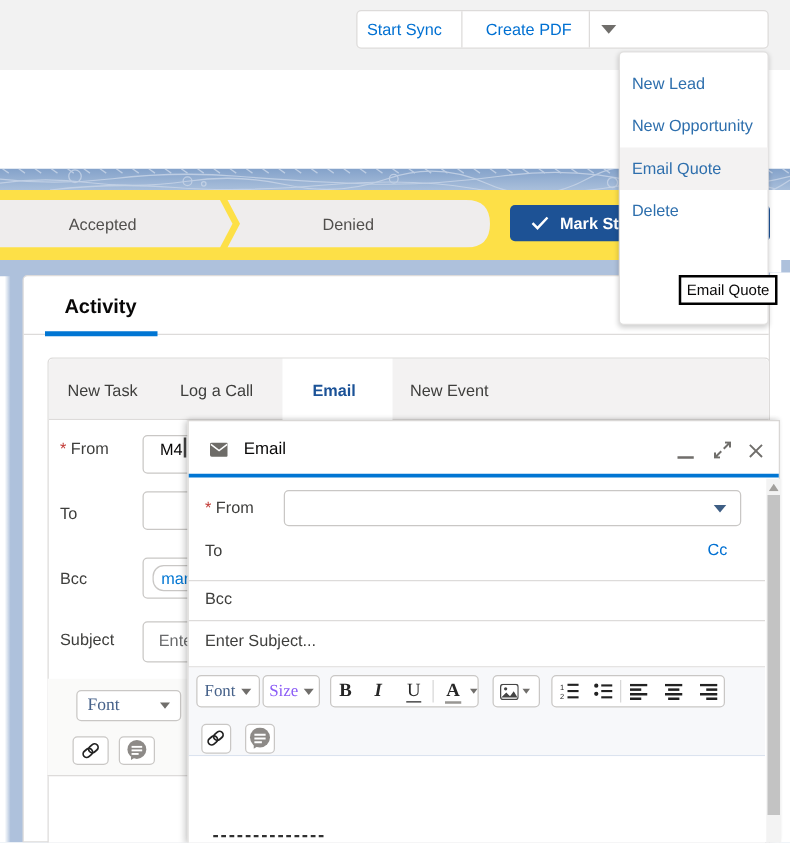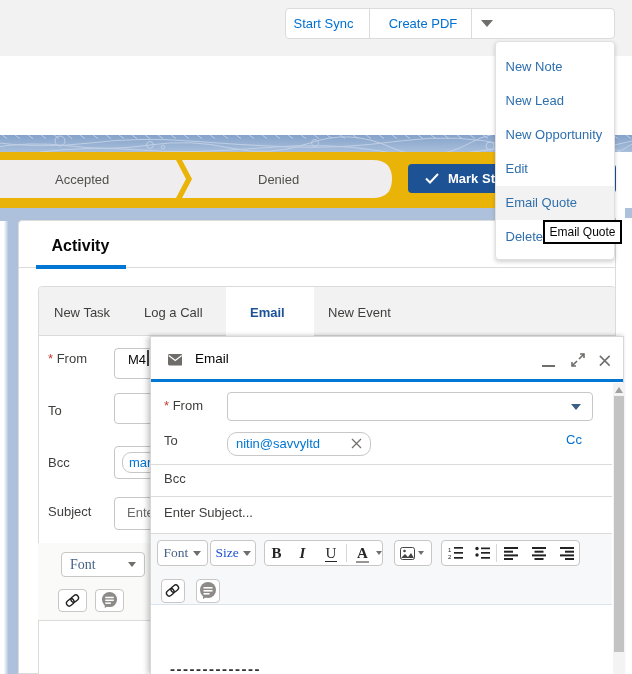--- a/index.html
+++ b/index.html
@@ -19,21 +19,21 @@
   .btngroup .b4 { width:30px; border-right:none; }
   .caret { width:0; height:0; border-left:6px solid transparent; border-right:6px solid transparent;
     border-top:7px solid #706e6b; }
 
   
   .band { left:0; top:135px; width:632px; height:17px; background:linear-gradient(180deg,#84a2ca,#a9bfdb); overflow:hidden; }
   .bluebody { left:0; top:208px; width:632px; height:466px; background:#aec1dc; }
   .leftfade { left:0; top:221px; width:9px; height:453px; background:linear-gradient(90deg, #ffffff 42%, rgba(255,255,255,0) 94%); }
 
   
-  .pathrow { left:0; top:152px; width:580px; height:56px; background:#eab308; }
+  .pathrow { left:0; top:152px; width:580px; height:56px; background:#fde047; }
   .pathtxt { font-size:13px; color:#514f4d; }
   .markbtn { left:408px; top:12px; width:208px; height:29px; background:#1d5295;
     border-radius:4px; color:#fff; font-size:13px; display:flex; align-items:center;
     overflow:hidden; white-space:nowrap; padding-left:17px; font-weight:bold; }
   .markbtn svg { margin-right:9px; flex:none; }
 
   
   .card { left:18px; top:220px; width:598px; height:454px; background:#fff;
     border:1px solid #dddbda; border-radius:4px 4px 0 0; }
   .acttitle { left:32.5px; top:16px; font-size:16px; font-weight:bold; color:#080707; }
@@ -195,24 +195,22 @@
           <rect x="4.5" y="11" width="6" height="1.6" fill="#fff"></rect>
         </svg>
       </div>
     </div>
   </div>
 
   <div class="abs rightwhite"></div>
   <div class="abs menushadowpatch"></div>
 
   <div class="abs menu">
-    <div class="mi">New Note</div>
     <div class="mi">New Lead</div>
     <div class="mi">New Opportunity</div>
-    <div class="mi">Edit</div>
     <div class="mi hl">Email Quote</div>
     <div class="mi">Delete</div>
   </div>
 
   <div class="abs tooltip">Email Quote</div>
 
   <div class="abs composer">
     <svg class="abs" style="left:16.5px;top:17px" width="14.5" height="11.5" viewBox="0 0 16 12.5">
       <rect x="0" y="0" width="16" height="12.5" rx="1.5" fill="#6e6c68"></rect>
       <path d="M0.8 1.5 L8 7 L15.2 1.5" stroke="#fff" stroke-width="1.4" fill="none"></path>
@@ -230,41 +228,36 @@
         <path d="M1 1 L12 12 M12 1 L1 12"></path>
       </g>
     </svg>
     <div class="abs cblue"></div>
 
     <div class="abs crow-lbl" style="left:13px;top:61px"><span class="red">*</span> From</div>
     <div class="abs combobox"></div>
     <span class="abs caret" style="left:420px;top:67px;border-left-width:5px;border-right-width:5px;border-top-width:6px;border-top-color:#3e5e84"></span>
 
     <div class="abs crow-lbl" style="left:13px;top:95.5px">To</div>
-    <div class="abs pill">nitin@savvyltd
-      <svg style="margin-left:auto" width="11" height="11" viewBox="0 0 11 11">
-        <path d="M1 1 L10 10 M10 1 L1 10" stroke="#706e6b" stroke-width="1.2"></path>
-      </svg>
-    </div>
     <div class="abs" style="left:415px;top:95px;font-size:13px;color:#0070d2">Cc</div>
     <div class="abs cdivider" style="top:126.5px"></div>
 
     <div class="abs crow-lbl" style="left:13px;top:133.5px">Bcc</div>
     <div class="abs cdivider" style="top:159px"></div>
 
     <div class="abs crow-lbl" style="left:13px;top:168px">Enter Subject...</div>
     <div class="abs cdivider" style="top:196px"></div>
 
     <div class="abs ctoolbar">
       <div class="abs tbtn" style="left:6px;top:6.5px;width:51px;height:26px">
         <span style="font-family:'Liberation Serif',serif;font-size:13.5px;color:#47628a">Font</span>
         <span class="caret" style="margin-left:5px;border-left-width:4px;border-right-width:4px;border-top-width:5px;"></span>
       </div>
       <div class="abs tbtn" style="left:59px;top:6.5px;width:46px;height:26px">
-        <span style="font-family:'Liberation Serif',serif;font-size:13.5px;color:#1d4ed8">Size</span>
+        <span style="font-family:'Liberation Serif',serif;font-size:13.5px;color:#8b5cf6">Size</span>
         <span class="caret" style="margin-left:4px;border-left-width:4px;border-right-width:4px;border-top-width:5px;"></span>
       </div>
 
       <div class="abs tbtn" style="left:112.5px;top:6.5px;width:119px;height:26px;justify-content:flex-start">
         <span style="width:24px;text-align:center;font-family:'Liberation Serif',serif;font-weight:bold;font-size:15px;color:#262626">B</span>
         <span style="width:28px;text-align:center;font-style:italic;font-family:'Liberation Serif',serif;font-weight:bold;font-size:15px;color:#262626">I</span>
         <span style="width:29px;text-align:center;font-family:'Liberation Serif',serif;font-size:15px;color:#262626"><span style="border-bottom:1.5px solid #262626;padding:0 1px">U</span></span>
         <span style="width:1px;height:18px;background:#d8d8d8"></span>
         <span style="width:26px;text-align:center;font-family:'Liberation Serif',serif;font-weight:bold;font-size:15px;color:#262626;margin-left:3px"><span style="border-bottom:2px solid #989693;padding:0 1.5px">A</span></span>
         <span class="caret" style="border-left-width:3.5px;border-right-width:3.5px;border-top-width:4.5px;"></span>

